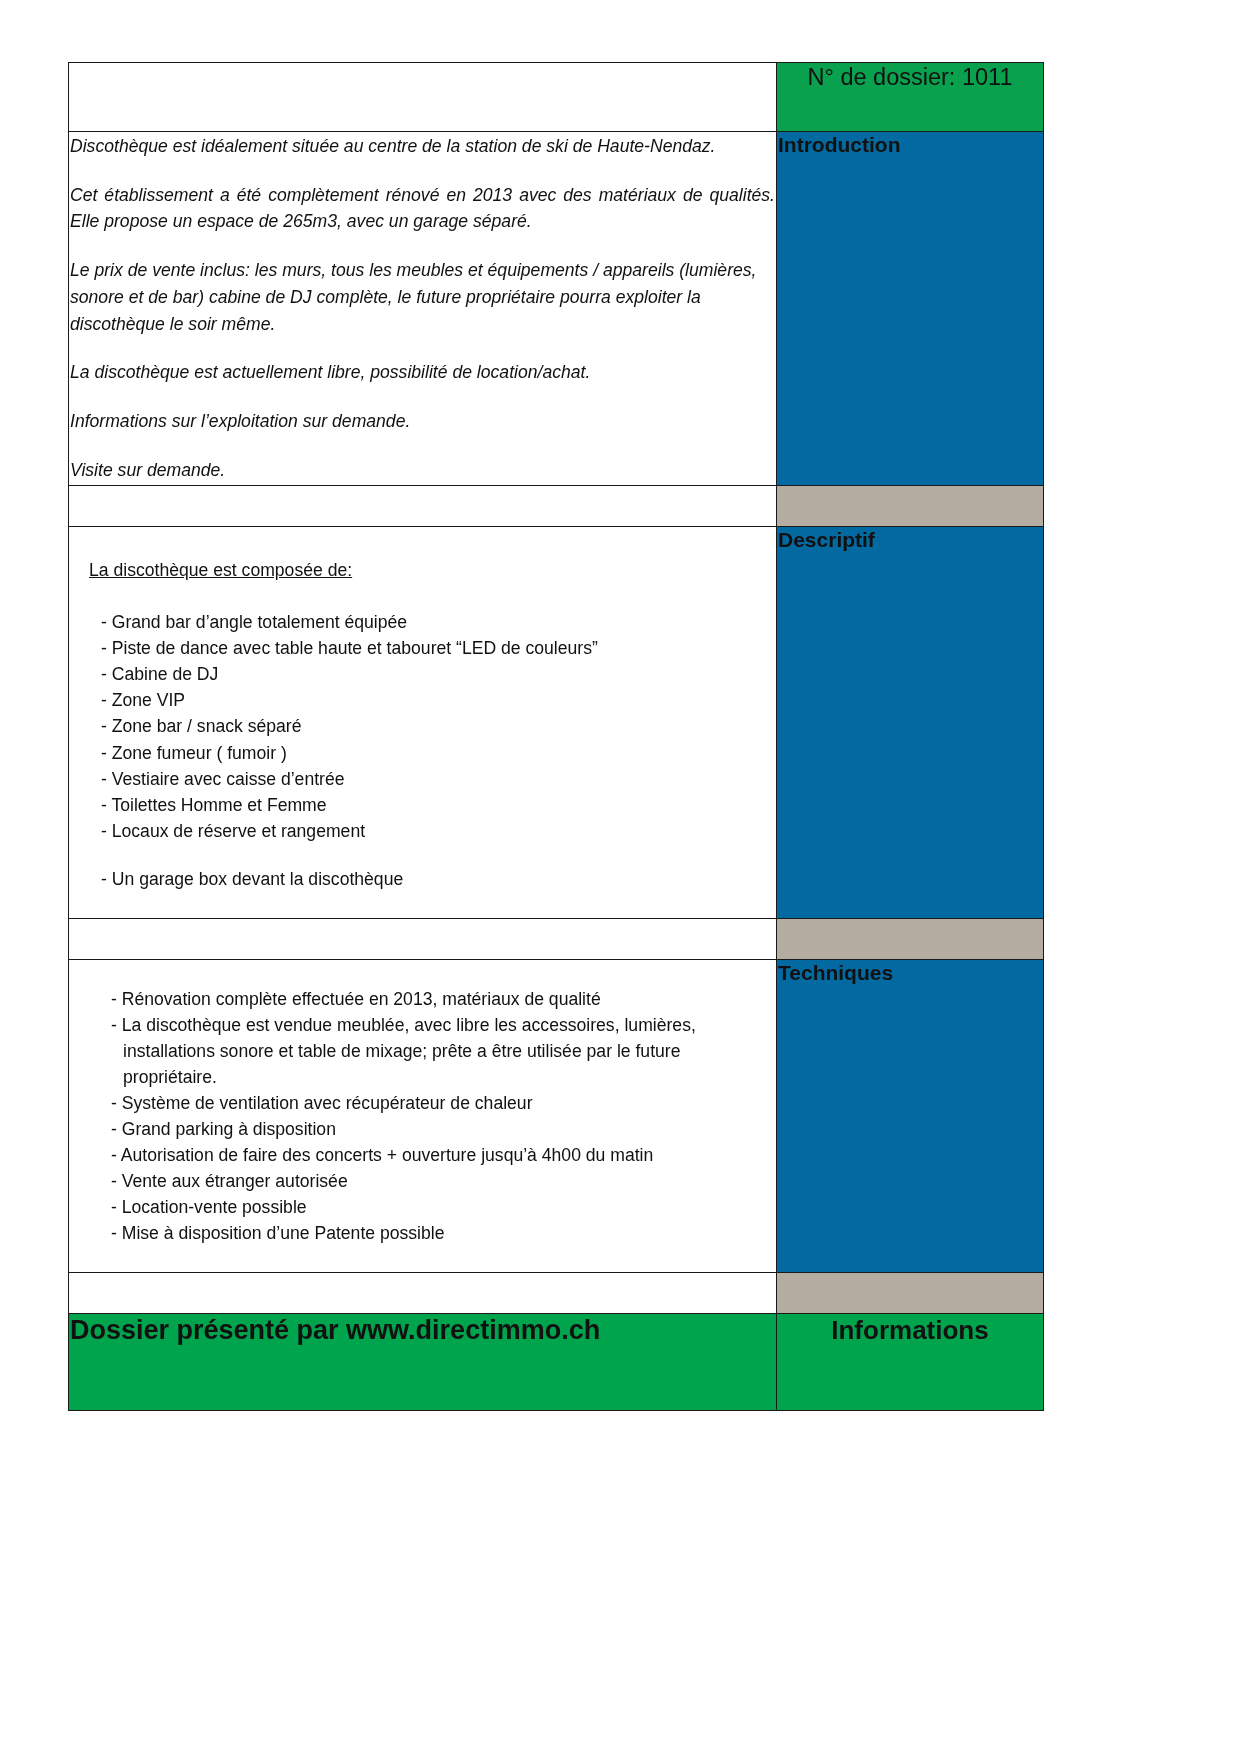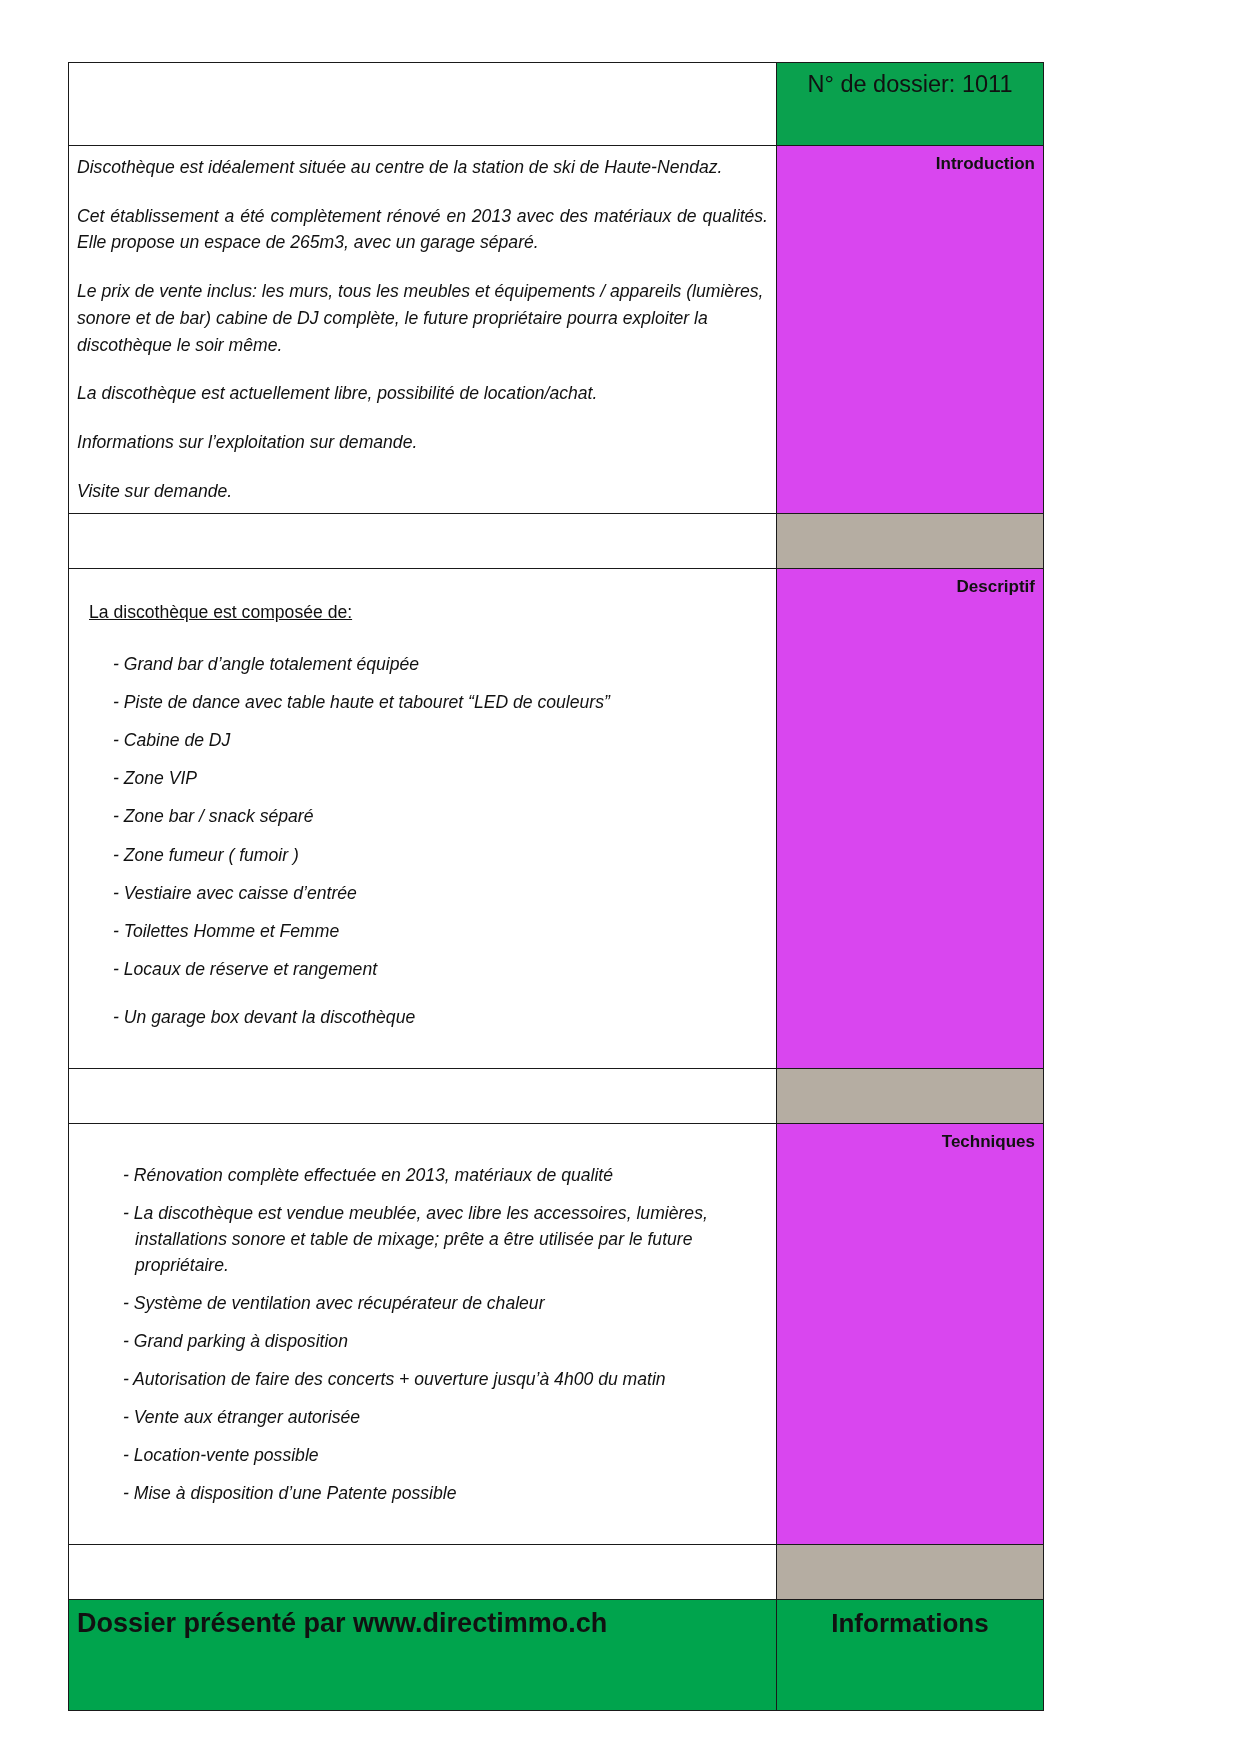--- a/index.html
+++ b/index.html
@@ -30,21 +30,21 @@
     left: 68px;
     top: 62px;
     width: 975px;
     border-collapse: collapse;
     table-layout: fixed;
   }
 
   .doc-table td {
     border: 1.6px solid #1a1a1a;
     vertical-align: top;
-    padding: 8px;
+    padding: 1px;
   }
 
   col.col-content { width: 708px; }
   col.col-label   { width: 267px; }
 
   
   .cell-blank-top {
     height: 66px;
     background: #ffffff;
   }
@@ -59,23 +59,23 @@
   }
 
   
   .cell-body {
     padding: 26px 34px 26px 30px;
     font-size: 17.6px;
     line-height: 1.52;
     color: #111111;
   }
   .cell-label {
-    background: #d946ef;
-    text-align: right;
-    font-size: 17px;
+    background: #0369a1;
+    text-align: left;
+    font-size: 21px;
     font-weight: bold;
     color: #111111;
     padding-top: 26px;
     vertical-align: top;
   }
 
   
   .para {
     margin: 0 0 22px 0;
     font-style: italic;
@@ -103,24 +103,23 @@
     text-decoration: underline;
     margin: 0 0 26px 0;
     display: block;
   }
   .bullets {
     list-style: none;
     margin: 0;
     padding: 0;
   }
   .bullets li {
-    margin: 12px;
+    margin: 0;
     padding: 0 0 0 12px;
     line-height: 1.48;
-    font-style: italic;
   }
   .bullets li.gap-before {
     margin-top: 22px;
   }
   .bullets li .cont {
     display: block;
     padding-left: 12px;
   }
 
   

